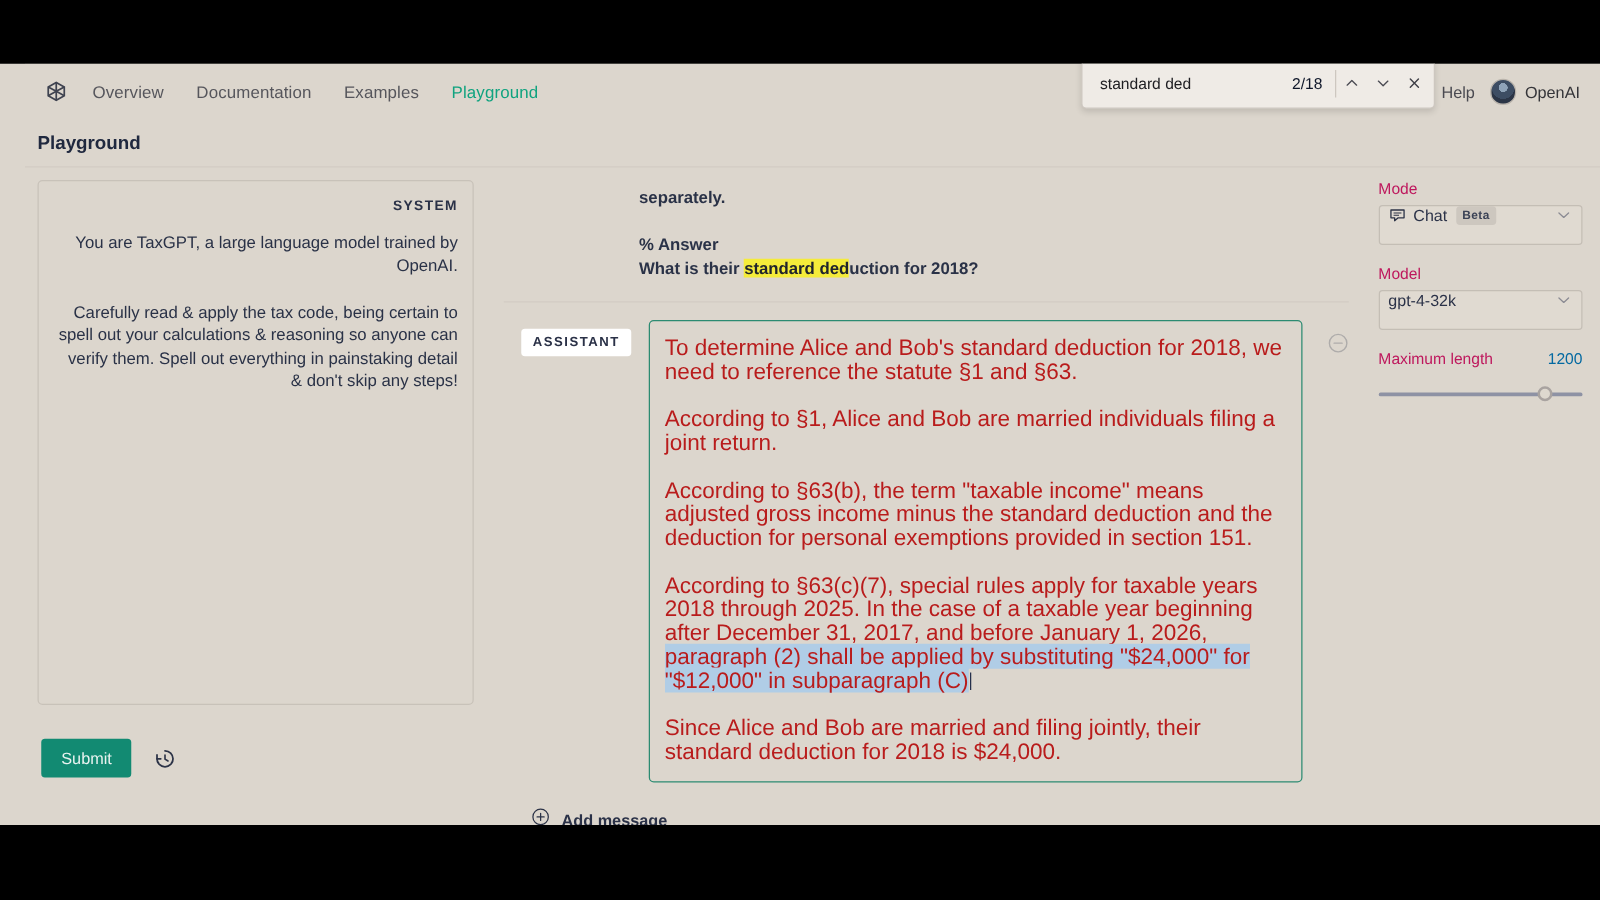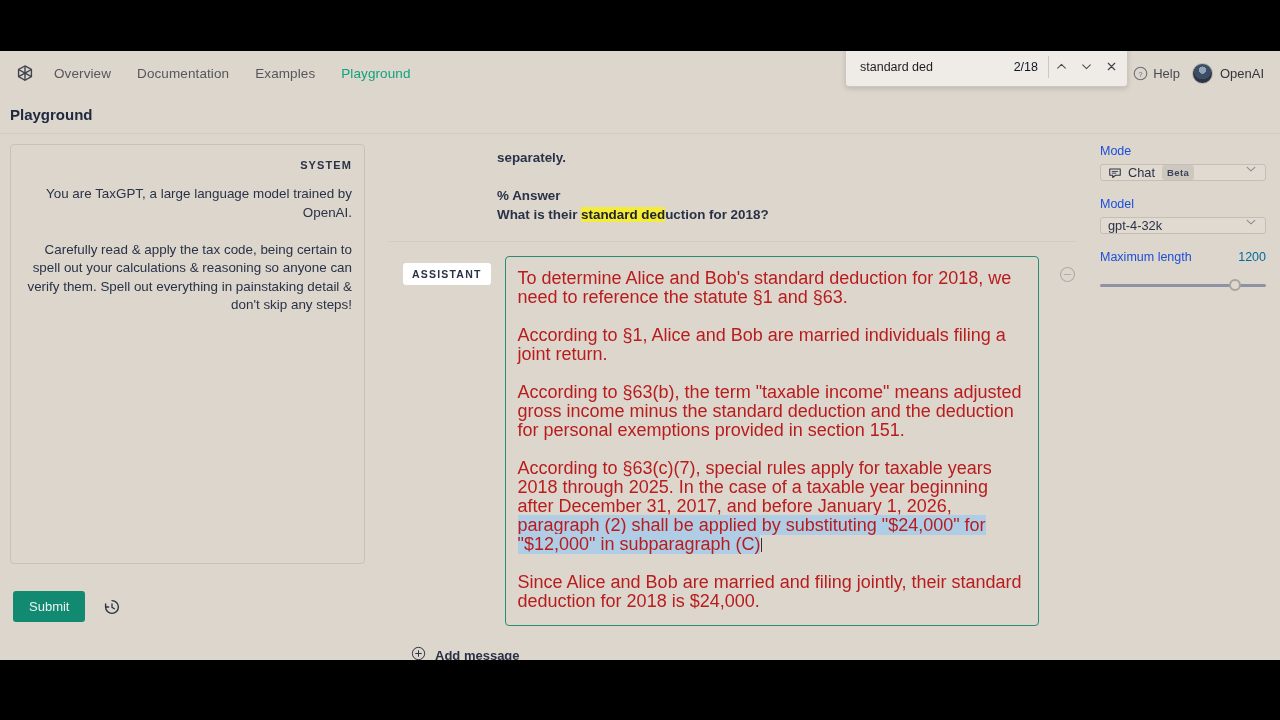--- a/index.html
+++ b/index.html
@@ -14,20 +14,21 @@
     position: absolute; left: 0; width: 1280px; background: #000;
   }
   .letterbox-top { top: 0; height: 51px; }
   .letterbox-bottom { top: 660px; height: 60px; }
 
   .app {
     position: absolute; left: 0; top: 51px;
     width: 1280px; height: 609px;
     background: #dcd6cd;
     overflow: hidden;
+    padding-left: 20px;
   }
 
   
   .topnav {
     position: relative;
     height: 45px;
     background: #dcd6cd;
     display: flex; align-items: center;
     padding: 0 14px;
   }
@@ -175,25 +176,25 @@
   }
   .add-msg-row {
     display: flex; align-items: center; gap: 9px;
     padding: 20px 0 0 22px;
     cursor: pointer;
   }
   .add-msg-label { font-size: 13px; font-weight: bold; color: #2a3147; }
 
   
   .right-col { width: 190px; padding: 10px 14px 0 10px; }
-  .field-label { font-size: 12.5px; color: #1d4ed8; margin-bottom: 6px; }
+  .field-label { font-size: 12.5px; color: #be185d; margin-bottom: 6px; }
   .select-box {
-    height: 17px; border: 1px solid #c4beb5; border-radius: 3px;
+    height: 32px; border: 1px solid #c4beb5; border-radius: 3px;
     background: #e0dad1;
-    display: flex; align-items: flex-end; padding: 0 7px;
+    display: flex; align-items: flex-start; padding: 0 7px;
     cursor: pointer; margin-bottom: 16px;
   }
   .select-value { font-size: 12.8px; color: #2b3248; }
   .beta-badge {
     background: #cdc7bf; color: #3b4256;
     font-size: 9.5px; font-weight: bold; letter-spacing: .4px;
     border-radius: 3px; padding: 2px 5px; margin-left: 7px;
   }
   .chev { margin-left: auto; }
   .chat-bubble-icon { width: 14px; height: 14px; margin-right: 6px; flex: none; }

